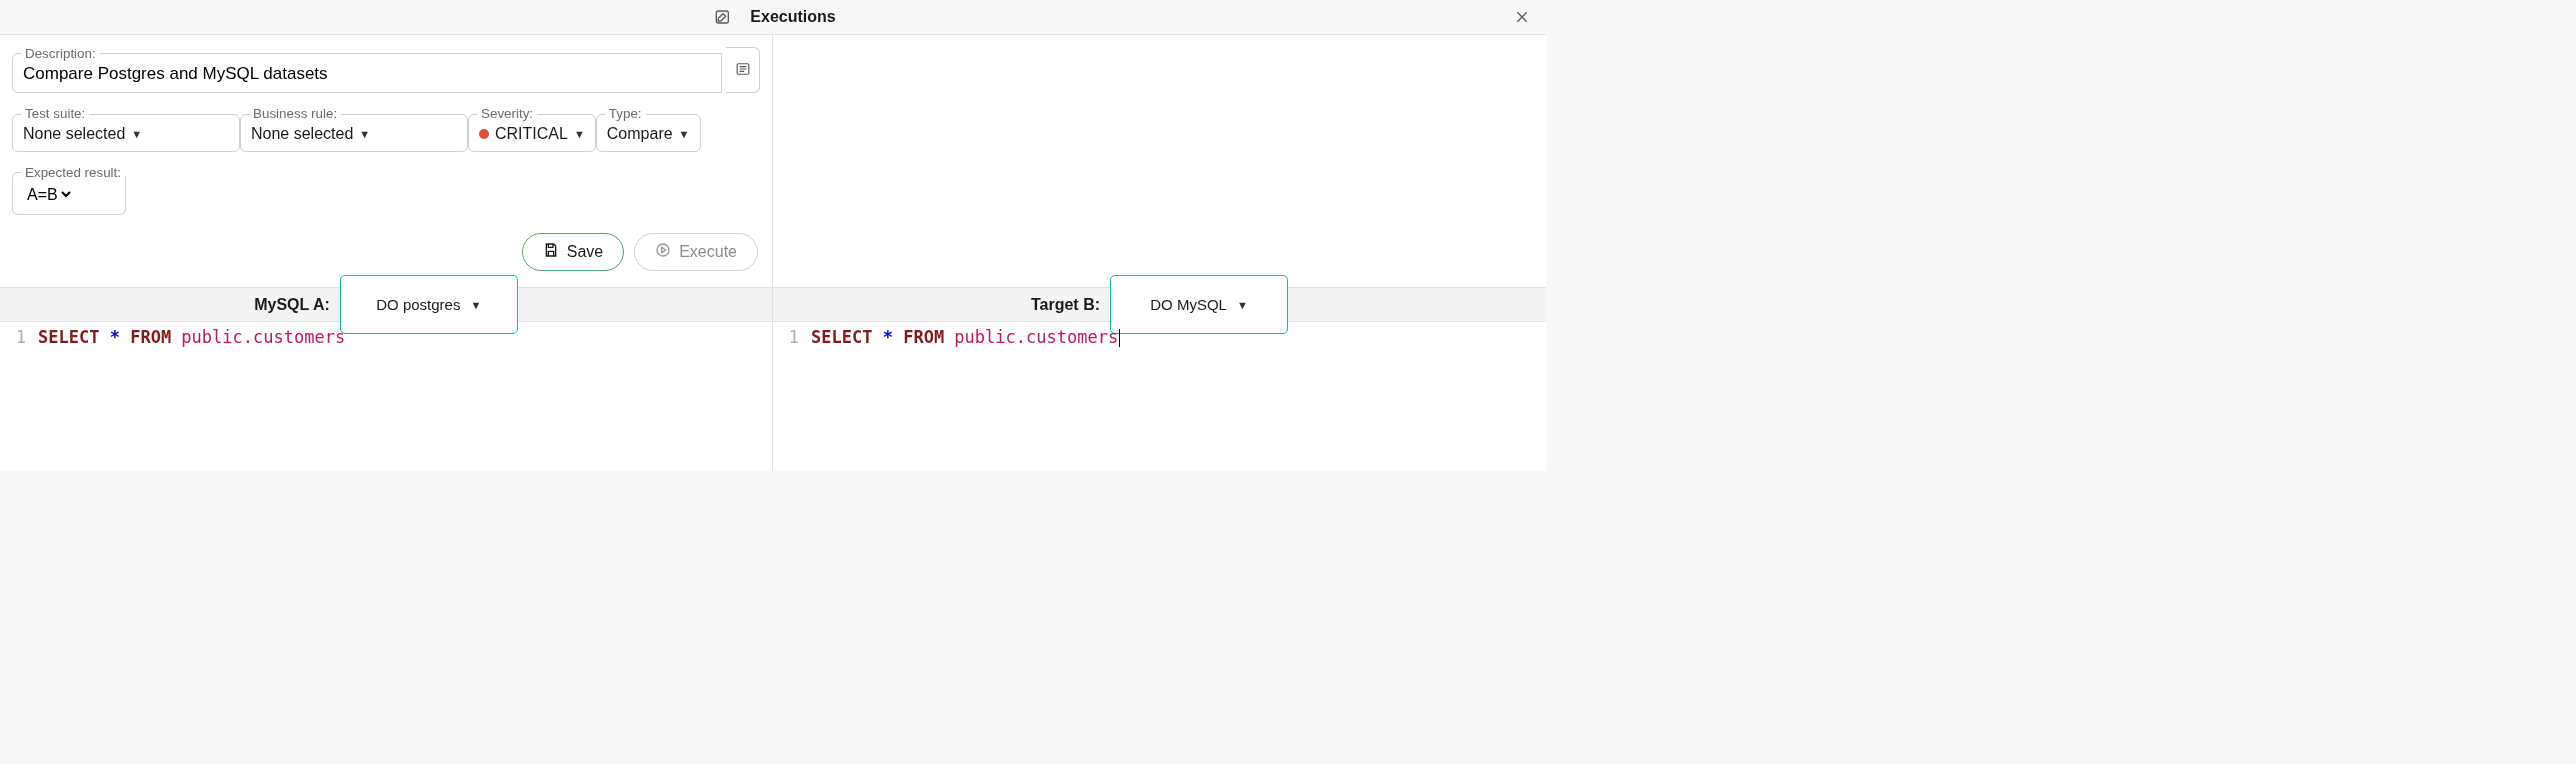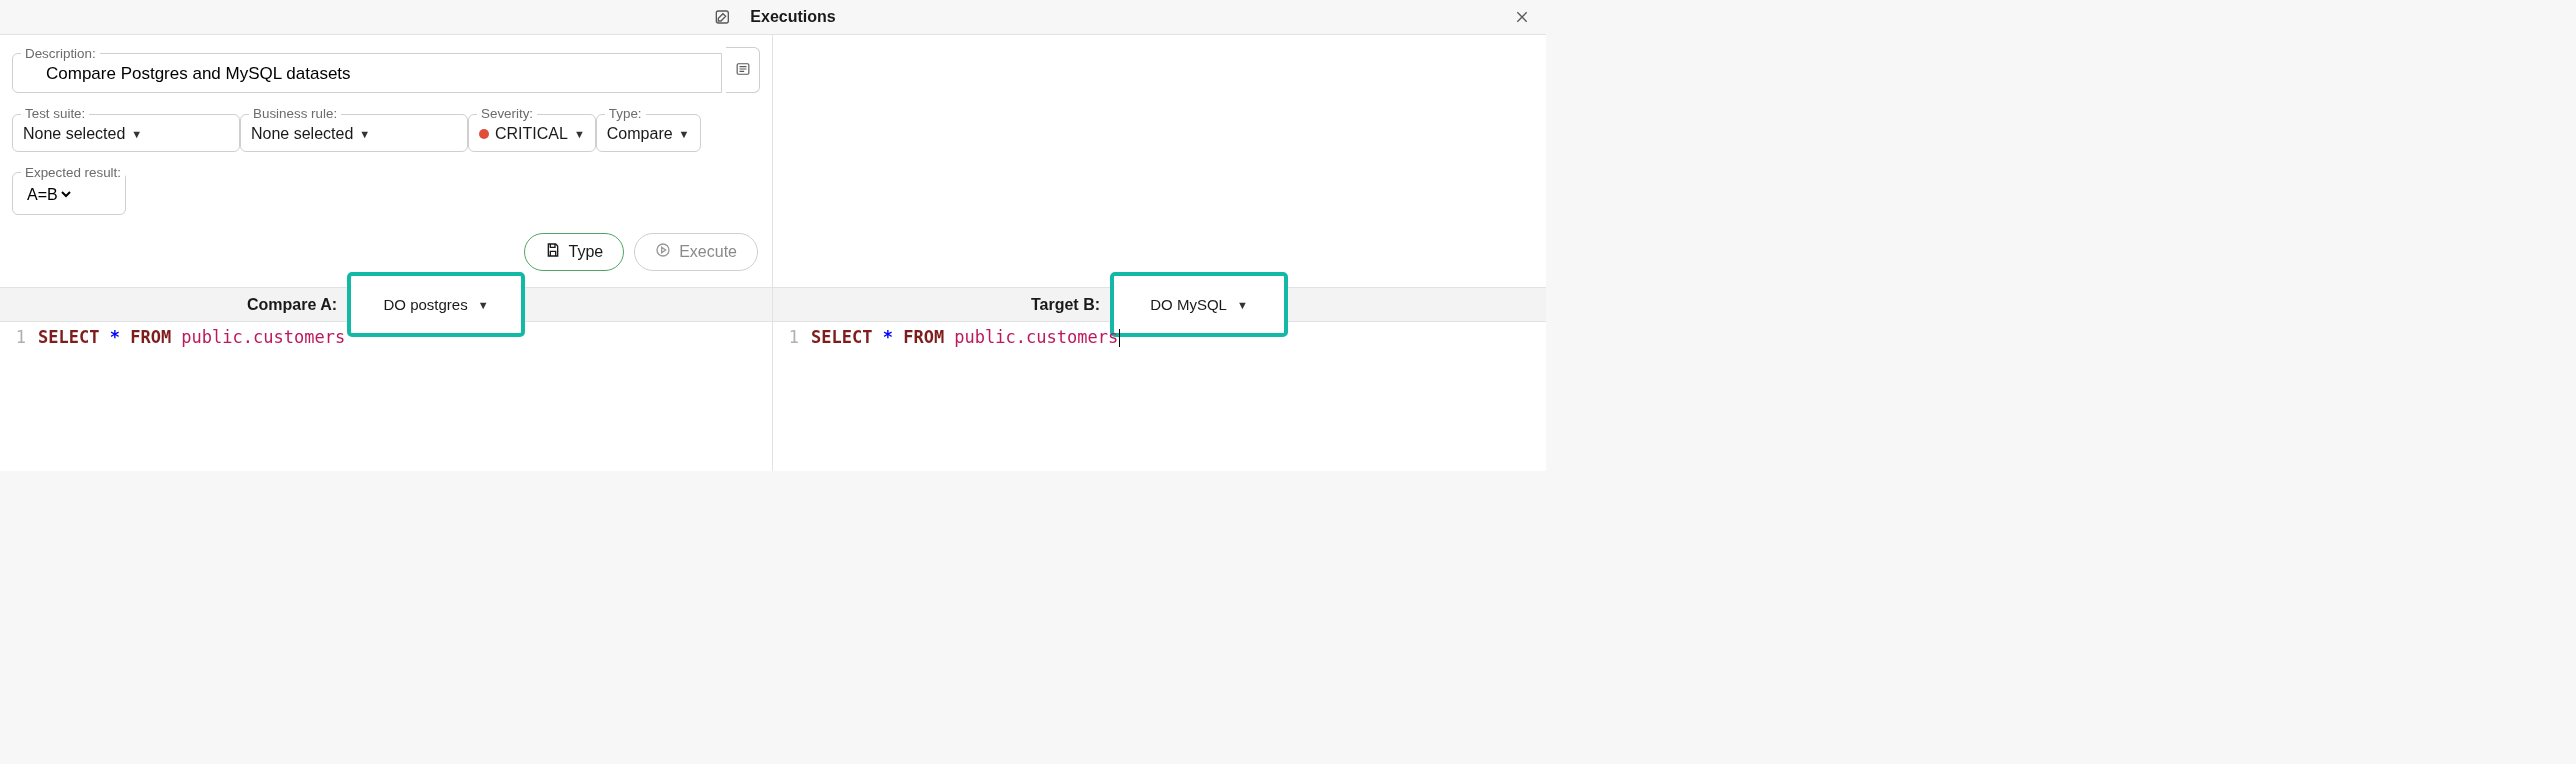--- a/index.html
+++ b/index.html
@@ -78,21 +78,20 @@
   }
   .desc-row { display:flex; gap:4px; align-items:stretch; }
   .desc-row fieldset.field { flex:1; border-top-right-radius:0; border-bottom-right-radius:0; }
   .desc-input {
     border: none;
     outline: none;
     width: 100%;
     font-size: 17px;
     padding: 0;
     background: transparent;
-    margin-left: 23px;
   }
   .desc-ext-btn {
     width: 34px;
     border: 1px solid #cfcfcf;
     border-left: none;
     border-radius: 0 6px 6px 0;
     background: #fff;
     display: flex;
     align-items: center;
     justify-content: center;
@@ -152,21 +151,21 @@
   .target-cell {
     width: 50%;
     display: flex;
     align-items: center;
     justify-content: center;
     gap: 10px;
   }
   .target-cell:first-child { border-right: 1px solid #e2e2e2; }
   .target-label { font-weight: 700; font-size: 16px; }
   .target-select {
-    border: 4px solid #14b8a6;
+    border: 1px solid #14b8a6;
     background: #fff;
     border-radius: 5px;
     padding: 20px 14px;
     font-size: 15px;
     display: inline-flex;
     align-items: center;
     gap: 10px;
     min-width: 178px;
     justify-content: center;
   }
@@ -290,40 +289,40 @@
     </div>
 
     <div class="actions">
       <button class="pill-btn pill-save">
         <span>
           <svg width="16" height="16" viewBox="0 0 24 24" fill="none" stroke="#1a1a1a" stroke-width="2">
             <path d="M5 3h11l3 3v15H5z"></path>
               <path d="M8 3v5h7V3M8 21v-7h8v7"></path>
           </svg>
         </span>
-        <span>Type</span>
+        <span>Save</span>
       </button>
       <button class="pill-btn pill-exec">
         <span>
           <svg width="16" height="16" viewBox="0 0 24 24" fill="none" stroke-width="2">
             <circle cx="12" cy="12" r="9"></circle>
               <path d="M10 8l6 4-6 4z"></path>
           </svg>
         </span>
         <span>Execute</span>
       </button>
     </div>
 
   </div>
   <div class="config-right"></div>
 </div>
 
 <div class="targets-row">
   <div class="target-cell">
-    <span class="target-label">Compare A:</span>
+    <span class="target-label">MySQL A:</span>
     <div class="target-select">
       <span>DO postgres</span>
       <span class="caret">▼</span>
     </div>
   </div>
   <div class="target-cell">
     <span class="target-label">Target B:</span>
     <div class="target-select">
       <span>DO MySQL</span>
       <span class="caret">▼</span>

